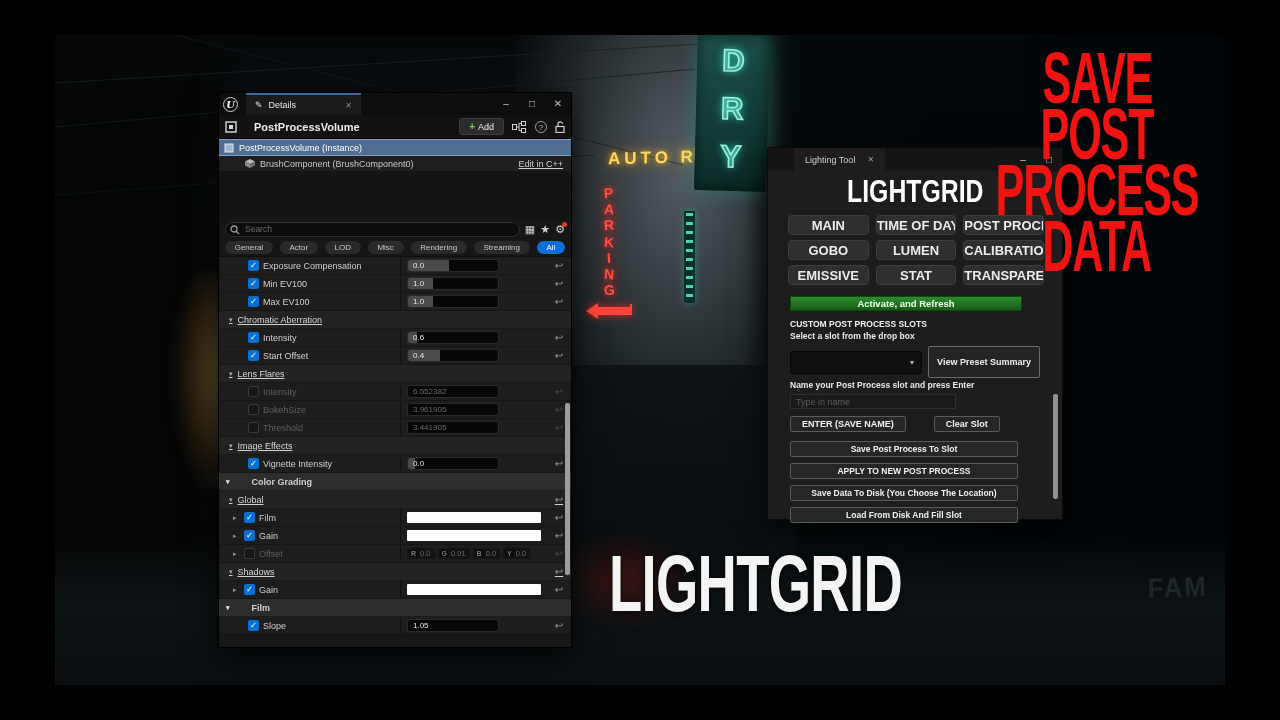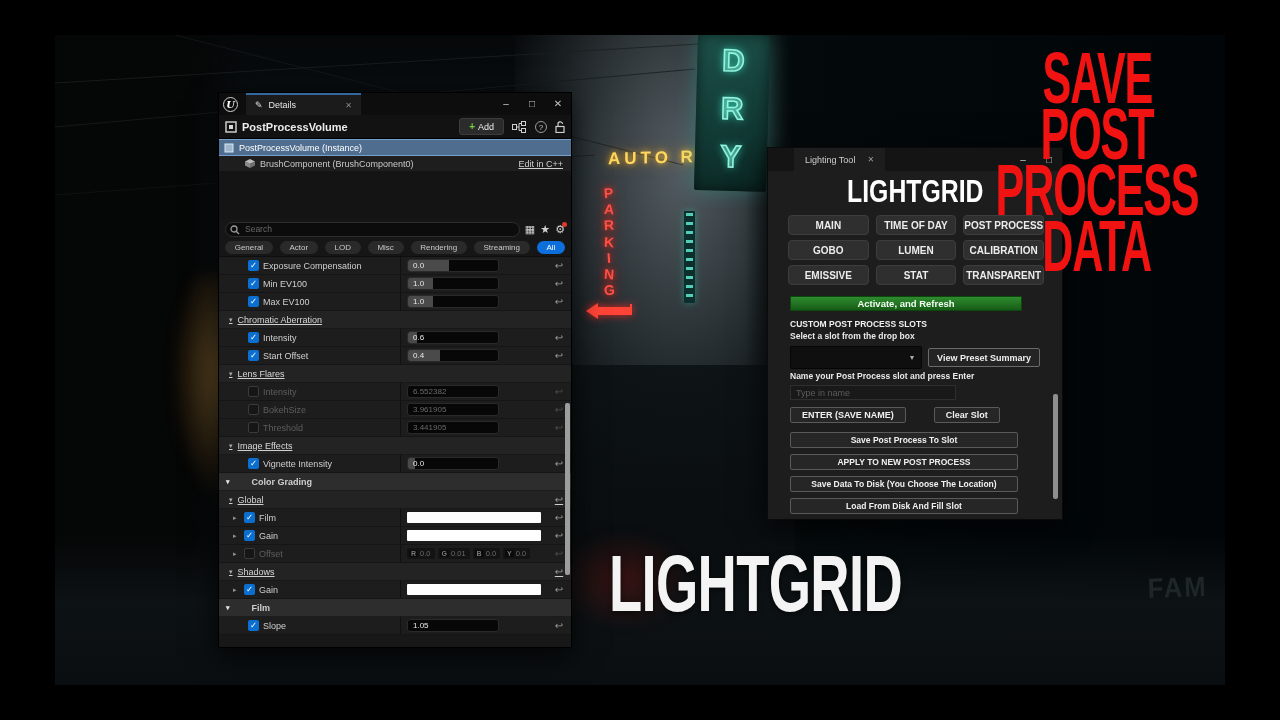--- a/index.html
+++ b/index.html
@@ -73,21 +73,21 @@
     color:#fff; font-family:"DejaVu Serif", serif; font-style:italic; font-weight:bold;
     font-size:10px; text-align:center; line-height:13px; flex:0 0 auto; }
   .d-tab { height:22px; margin-left:4px; padding:0 9px; display:flex; align-items:center; gap:6px;
     background:#1b1b1b; border-top:2px solid #35689e; min-width:115px; }
   .d-tab .pencil { color:#e0e0e0; font-size:9px; }
   .d-tab .lbl { color:#e6e6e6; }
   .d-tab .x { margin-left:auto; color:#8a8a8a; font-size:8px; }
   .win-btns { margin-left:auto; display:flex; }
   .win-btns span { width:26px; text-align:center; color:#c4c4c4; font-size:10px; line-height:22px; }
   .d-header { height:24px; background:#121212; display:flex; align-items:center; padding:0 6px;
-    border-bottom:1px solid #000; }
+    border-bottom:1px solid #000;gap:12px; }
   .d-header .title { font-weight:bold; font-size:11px; color:#ececec; margin-left:5px; }
   .hdr-right { margin-left:auto; display:flex; align-items:center; gap:8px; }
   .add-btn { display:flex; align-items:center; gap:3px; background:#2b2b2b; border:1px solid #3c3c3c;
     border-radius:3px; padding:2px 9px; }
   .add-btn .plus { color:#6fd13f; font-weight:bold; font-size:10px; }
   .add-btn .t { color:#eee; font-size:9px; }
   .help-circ { width:12px; height:12px; border:1px solid #9a9a9a; border-radius:50%;
     color:#c9c9c9; font-size:8px; text-align:center; line-height:11px; }
   .row-instance { height:17px; background:#4f6d8e; display:flex; align-items:center;
     padding-left:5px; gap:5px; color:#fff; border:1px solid #76a0cc; border-left:none; border-right:none;}
@@ -153,32 +153,32 @@
   .l-titlebar { height:23px; background:#141414; display:flex; align-items:center; }
   .l-tab { height:23px; margin-left:26px; padding:0 11px; display:flex; align-items:center; gap:12px;
     background:#1d1d1d; color:#cfcfcf; }
   .l-tab .x { color:#9a9a9a; font-size:8px; }
   .l-title { text-align:center; margin-top:5px; font-size:31px; line-height:32px; font-weight:bold;
     color:#fff; }
   .l-title span { display:inline-block; transform:scaleX(.80); transform-origin:center; }
   .l-grid { margin:7px 18px 0 20px; display:grid; grid-template-columns:repeat(3,1fr);
     gap:5px 7px; }
   .l-grid button { height:20px; background:#2f2f2f; border:1px solid #3d3d3d; border-radius:4px;
-    color:#ececec; font-size:10px; font-weight:bold; font-family:"Liberation Sans",sans-serif;
+    color:#ececec; font-size:13px; font-weight:bold; font-family:"Liberation Sans",sans-serif;
     white-space:nowrap; overflow:hidden; }
   .l-activate { margin:11px 40px 0 22px; height:15px; line-height:14px; text-align:center;
     background:linear-gradient(180deg,#2e8b2e,#175c17); border:1px solid #0c480c;
     color:#f2fff2; font-weight:bold; font-size:9.5px; }
   .l-heading { margin:8px 0 0 22px; font-size:8.5px; font-weight:bold; color:#f0f0f0; }
   .l-hint { margin:2px 0 0 22px; font-size:8.5px; font-weight:bold; color:#e8e8e8; }
   .l-combo-row { margin:5px 22px 0 22px; display:flex; align-items:center; }
   .l-combo { position:relative; width:148px; height:23px; background:#0f0f0f; border:1px solid #050505;
     border-radius:2px; }
   .l-combo .chev { position:absolute; right:7px; top:6px; color:#b0b0b0; font-size:8px; }
-  .l-viewbtn { margin-left:6px; height:19px; padding:0 8px; background:#242424;
+  .l-viewbtn { margin-left:6px; height:32px; padding:0 8px; background:#242424;
     border:1px solid #6a6a6a; border-radius:2px; color:#f0f0f0; font-size:9px; font-weight:bold;
     font-family:"Liberation Sans",sans-serif; white-space:nowrap; }
   .l-nameinput { margin:4px 22px 0 22px; display:block; width:166px; height:15px; background:#191919;
     border:1px solid #2f2f2f; color:#ccc; font-size:9px; padding:0 5px;
     font-family:"Liberation Sans",sans-serif; outline:none; }
   .l-nameinput::placeholder { color:#5c5c5c; }
   .l-btnrow { margin:7px 22px 0 22px; display:flex; }
   .l-btnrow button { height:16px; padding:0 11px; background:#262626; border:1px solid #5a5a5a;
     border-radius:2px; color:#f0f0f0; font-size:9px; font-weight:bold;
     font-family:"Liberation Sans",sans-serif; white-space:nowrap; }

